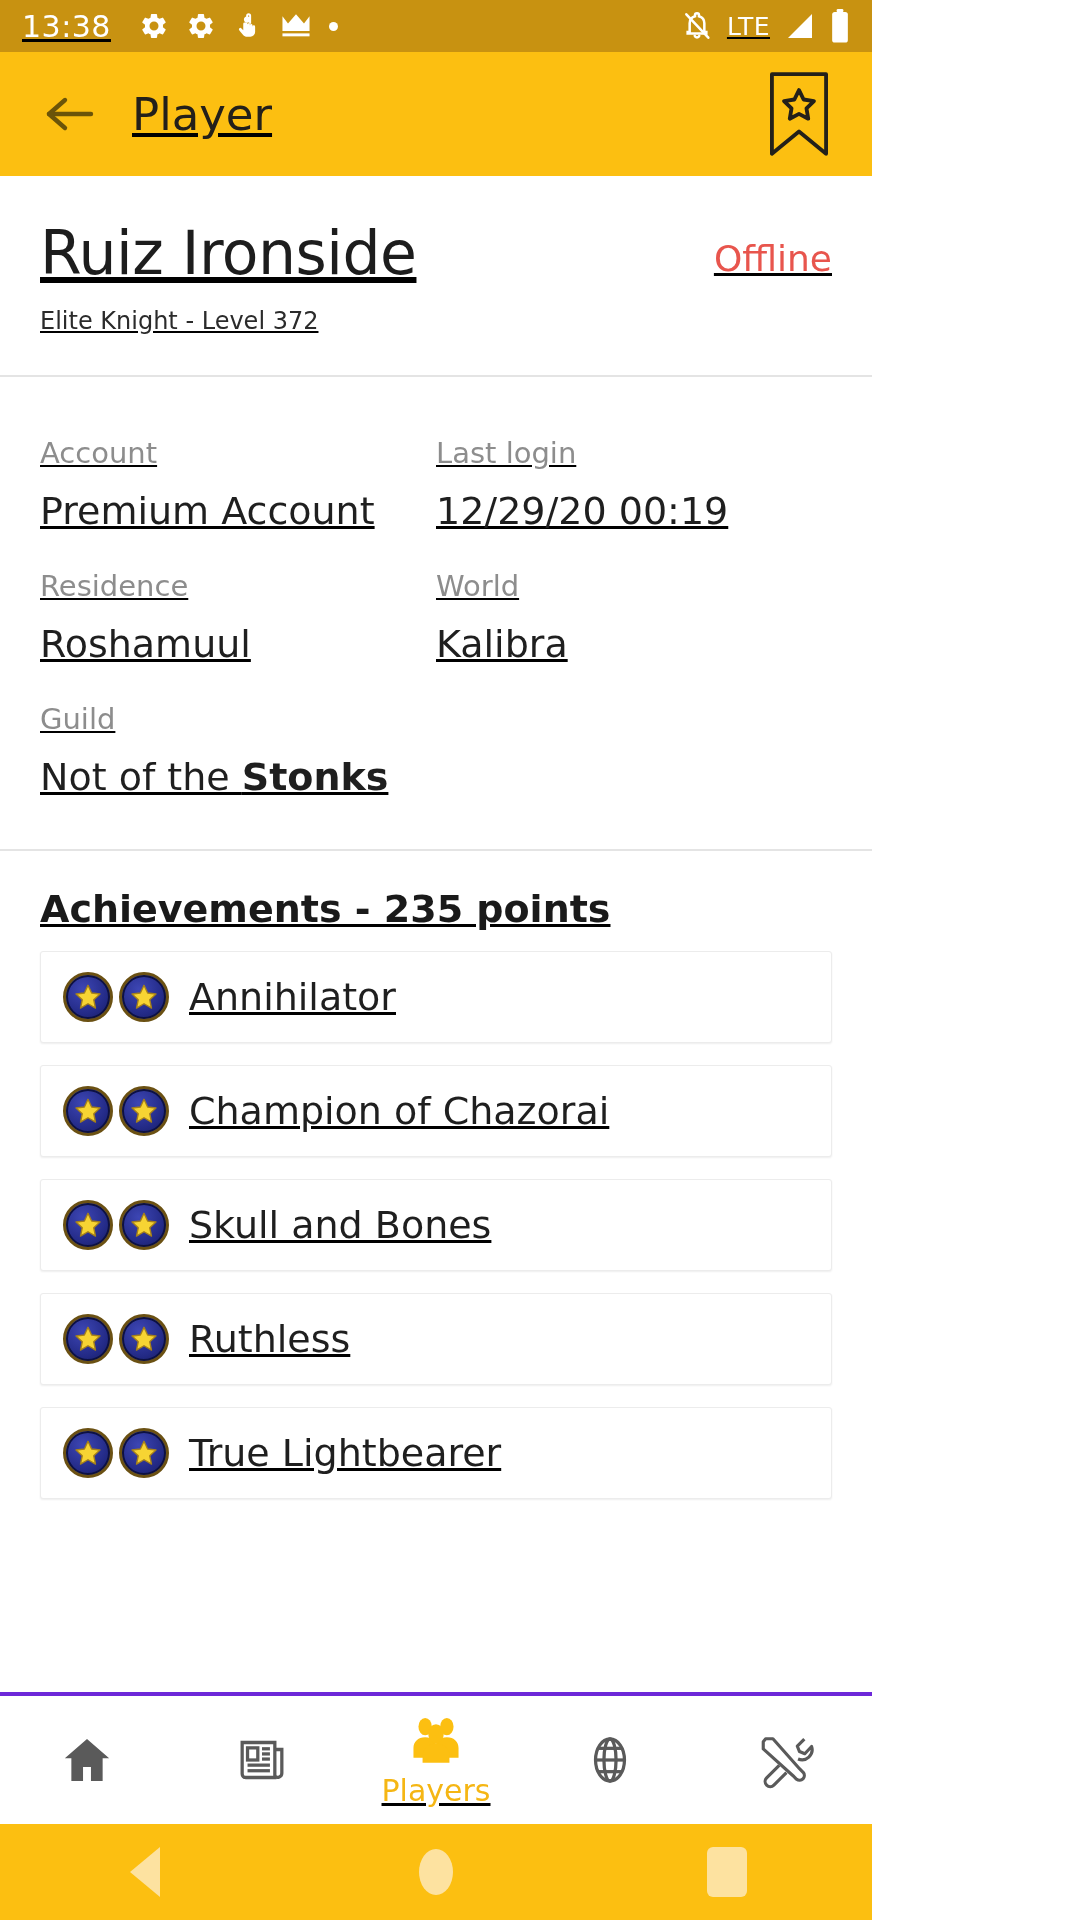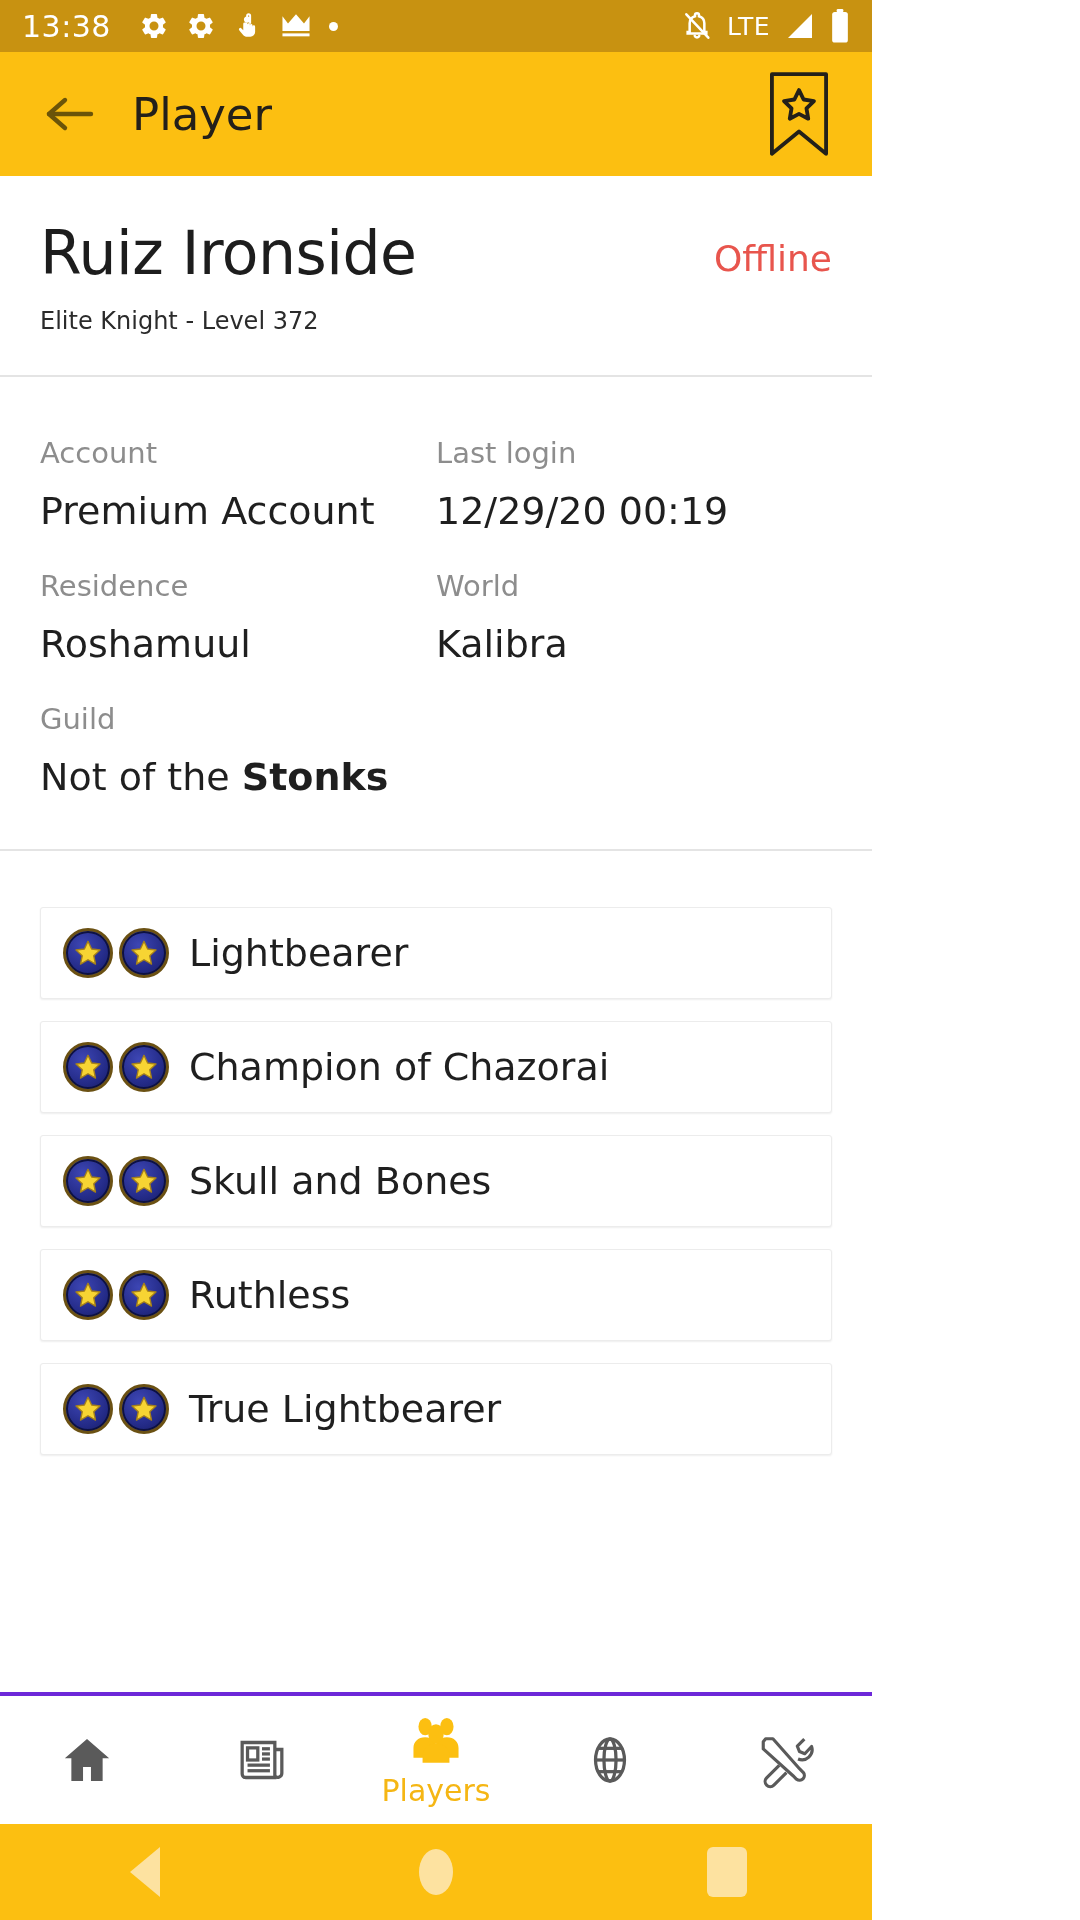--- a/index.html
+++ b/index.html
@@ -2,21 +2,21 @@
 <html><head>
 <meta charset="utf-8">
 <style>
   * { margin:0; padding:0; box-sizing:border-box; }
   html, body {
     width:1080px; height:1920px;
     background:#ffffff;
     font-family:"DejaVu Sans", sans-serif;
     overflow:hidden;
   }
-  #screen { width:872px; height:1920px; position:relative; display:flex; flex-direction:column; background:#d946ef; }
+  #screen { width:872px; height:1920px; position:relative; display:flex; flex-direction:column; background:#d946ef;text-decoration:underline; }
 
   
   .statusbar {
     height:52px; background:#c89211; flex:0 0 52px;
     display:flex; align-items:center; padding:0 22px; color:#fff;
   }
   .clock { font-size:30px; font-weight:400; letter-spacing:.5px; font-family:"DejaVu Sans", sans-serif; }
   .status-left-icons { display:flex; align-items:center; gap:17px; margin-left:28px; }
   .status-right { margin-left:auto; display:flex; align-items:center; gap:14px; }
   .si { display:inline-flex; align-items:center; justify-content:center; }
@@ -204,35 +204,36 @@
             <span>Not of the </span><b>Stonks</b>
           </div>
         </div>
         <div class="info-cell"></div>
       </div>
     </div>
 
     <div class="divider"></div>
 
     <div class="ach-section">
+      <div class="ach-title">Achievements - 235 points</div>
       <div class="ach-list" id="ach-list">
           <div class="ach-item">
             <div class="ach-stars">
               <div class="star-badge">
                 <svg width="30" height="30" viewBox="0 0 24 24">
                   <path d="M12 2.6l2.9 6.2 6.7.8-5 4.6 1.4 6.7L12 17.4 6 20.9l1.4-6.7-5-4.6 6.7-.8L12 2.6z" fill="#f7d433" stroke="#a5801a" stroke-width="1.1" stroke-linejoin="round"></path>
                 </svg>
               </div>
               <div class="star-badge">
                 <svg width="30" height="30" viewBox="0 0 24 24">
                   <path d="M12 2.6l2.9 6.2 6.7.8-5 4.6 1.4 6.7L12 17.4 6 20.9l1.4-6.7-5-4.6 6.7-.8L12 2.6z" fill="#f7d433" stroke="#a5801a" stroke-width="1.1" stroke-linejoin="round"></path>
                 </svg>
               </div>
             </div>
-            <div class="ach-name">Lightbearer</div>
+            <div class="ach-name">Annihilator</div>
           </div>
           <div class="ach-item">
             <div class="ach-stars">
               <div class="star-badge">
                 <svg width="30" height="30" viewBox="0 0 24 24">
                   <path d="M12 2.6l2.9 6.2 6.7.8-5 4.6 1.4 6.7L12 17.4 6 20.9l1.4-6.7-5-4.6 6.7-.8L12 2.6z" fill="#f7d433" stroke="#a5801a" stroke-width="1.1" stroke-linejoin="round"></path>
                 </svg>
               </div>
               <div class="star-badge">
                 <svg width="30" height="30" viewBox="0 0 24 24">

